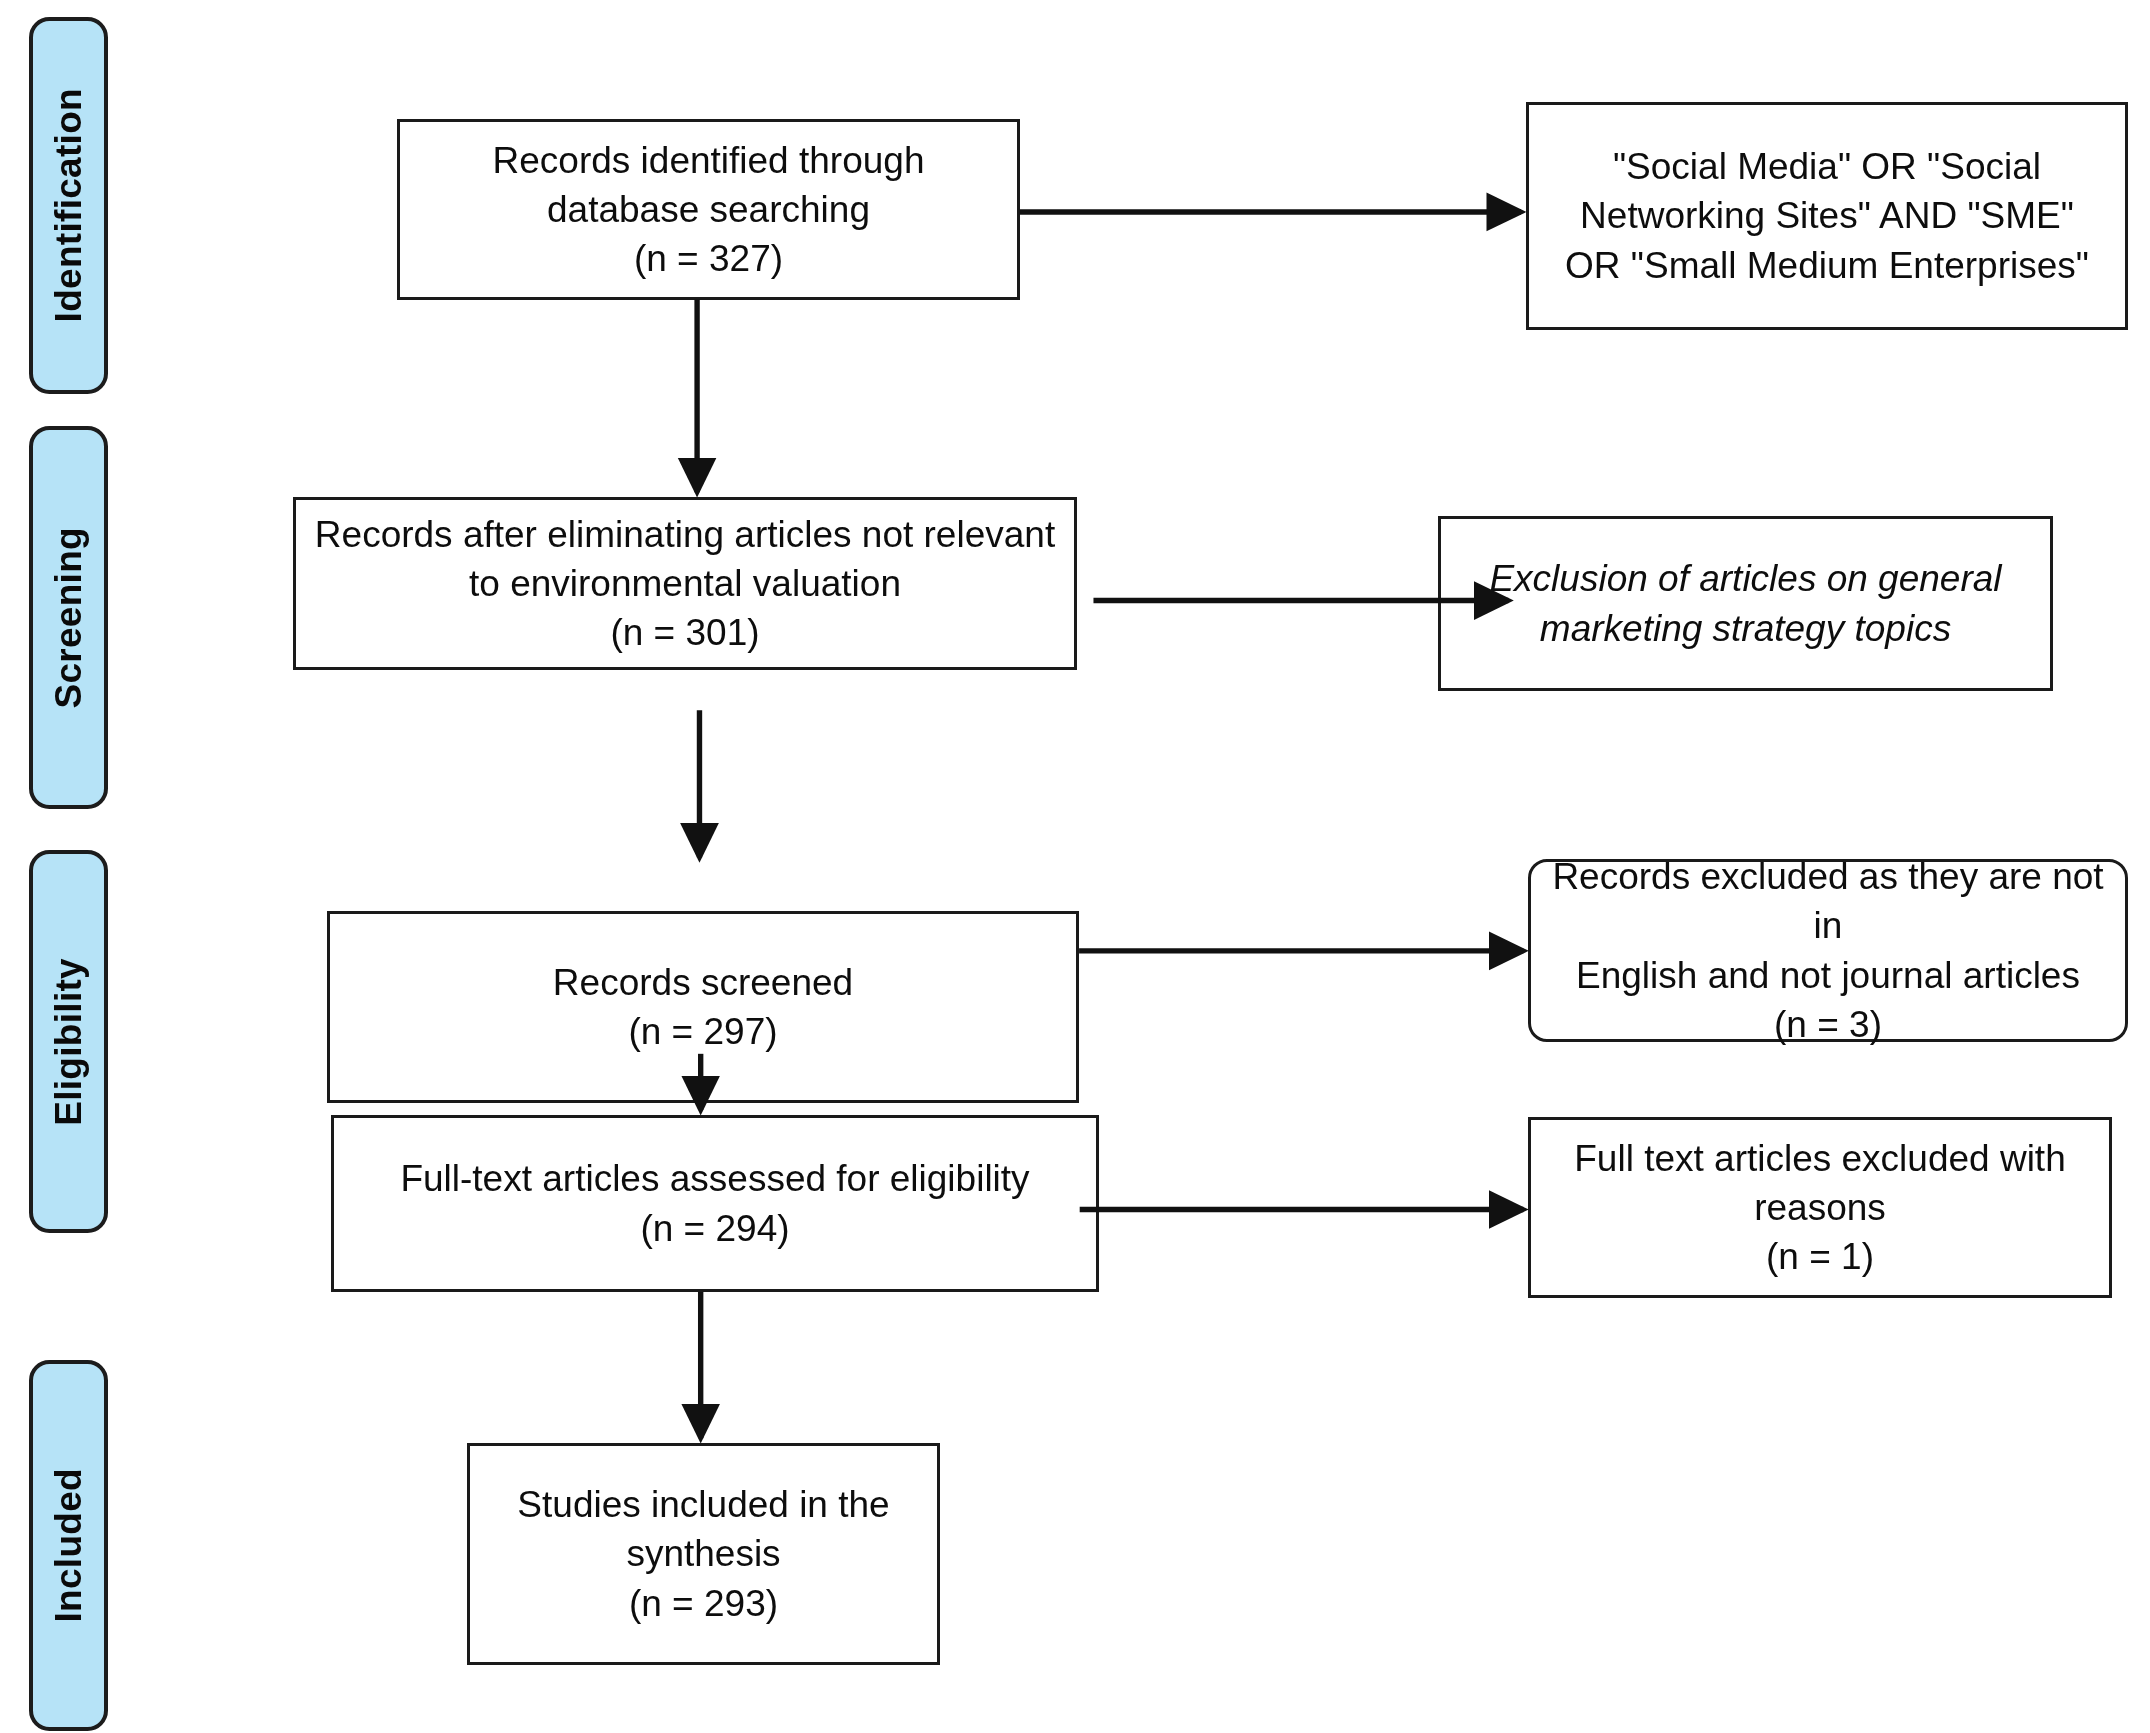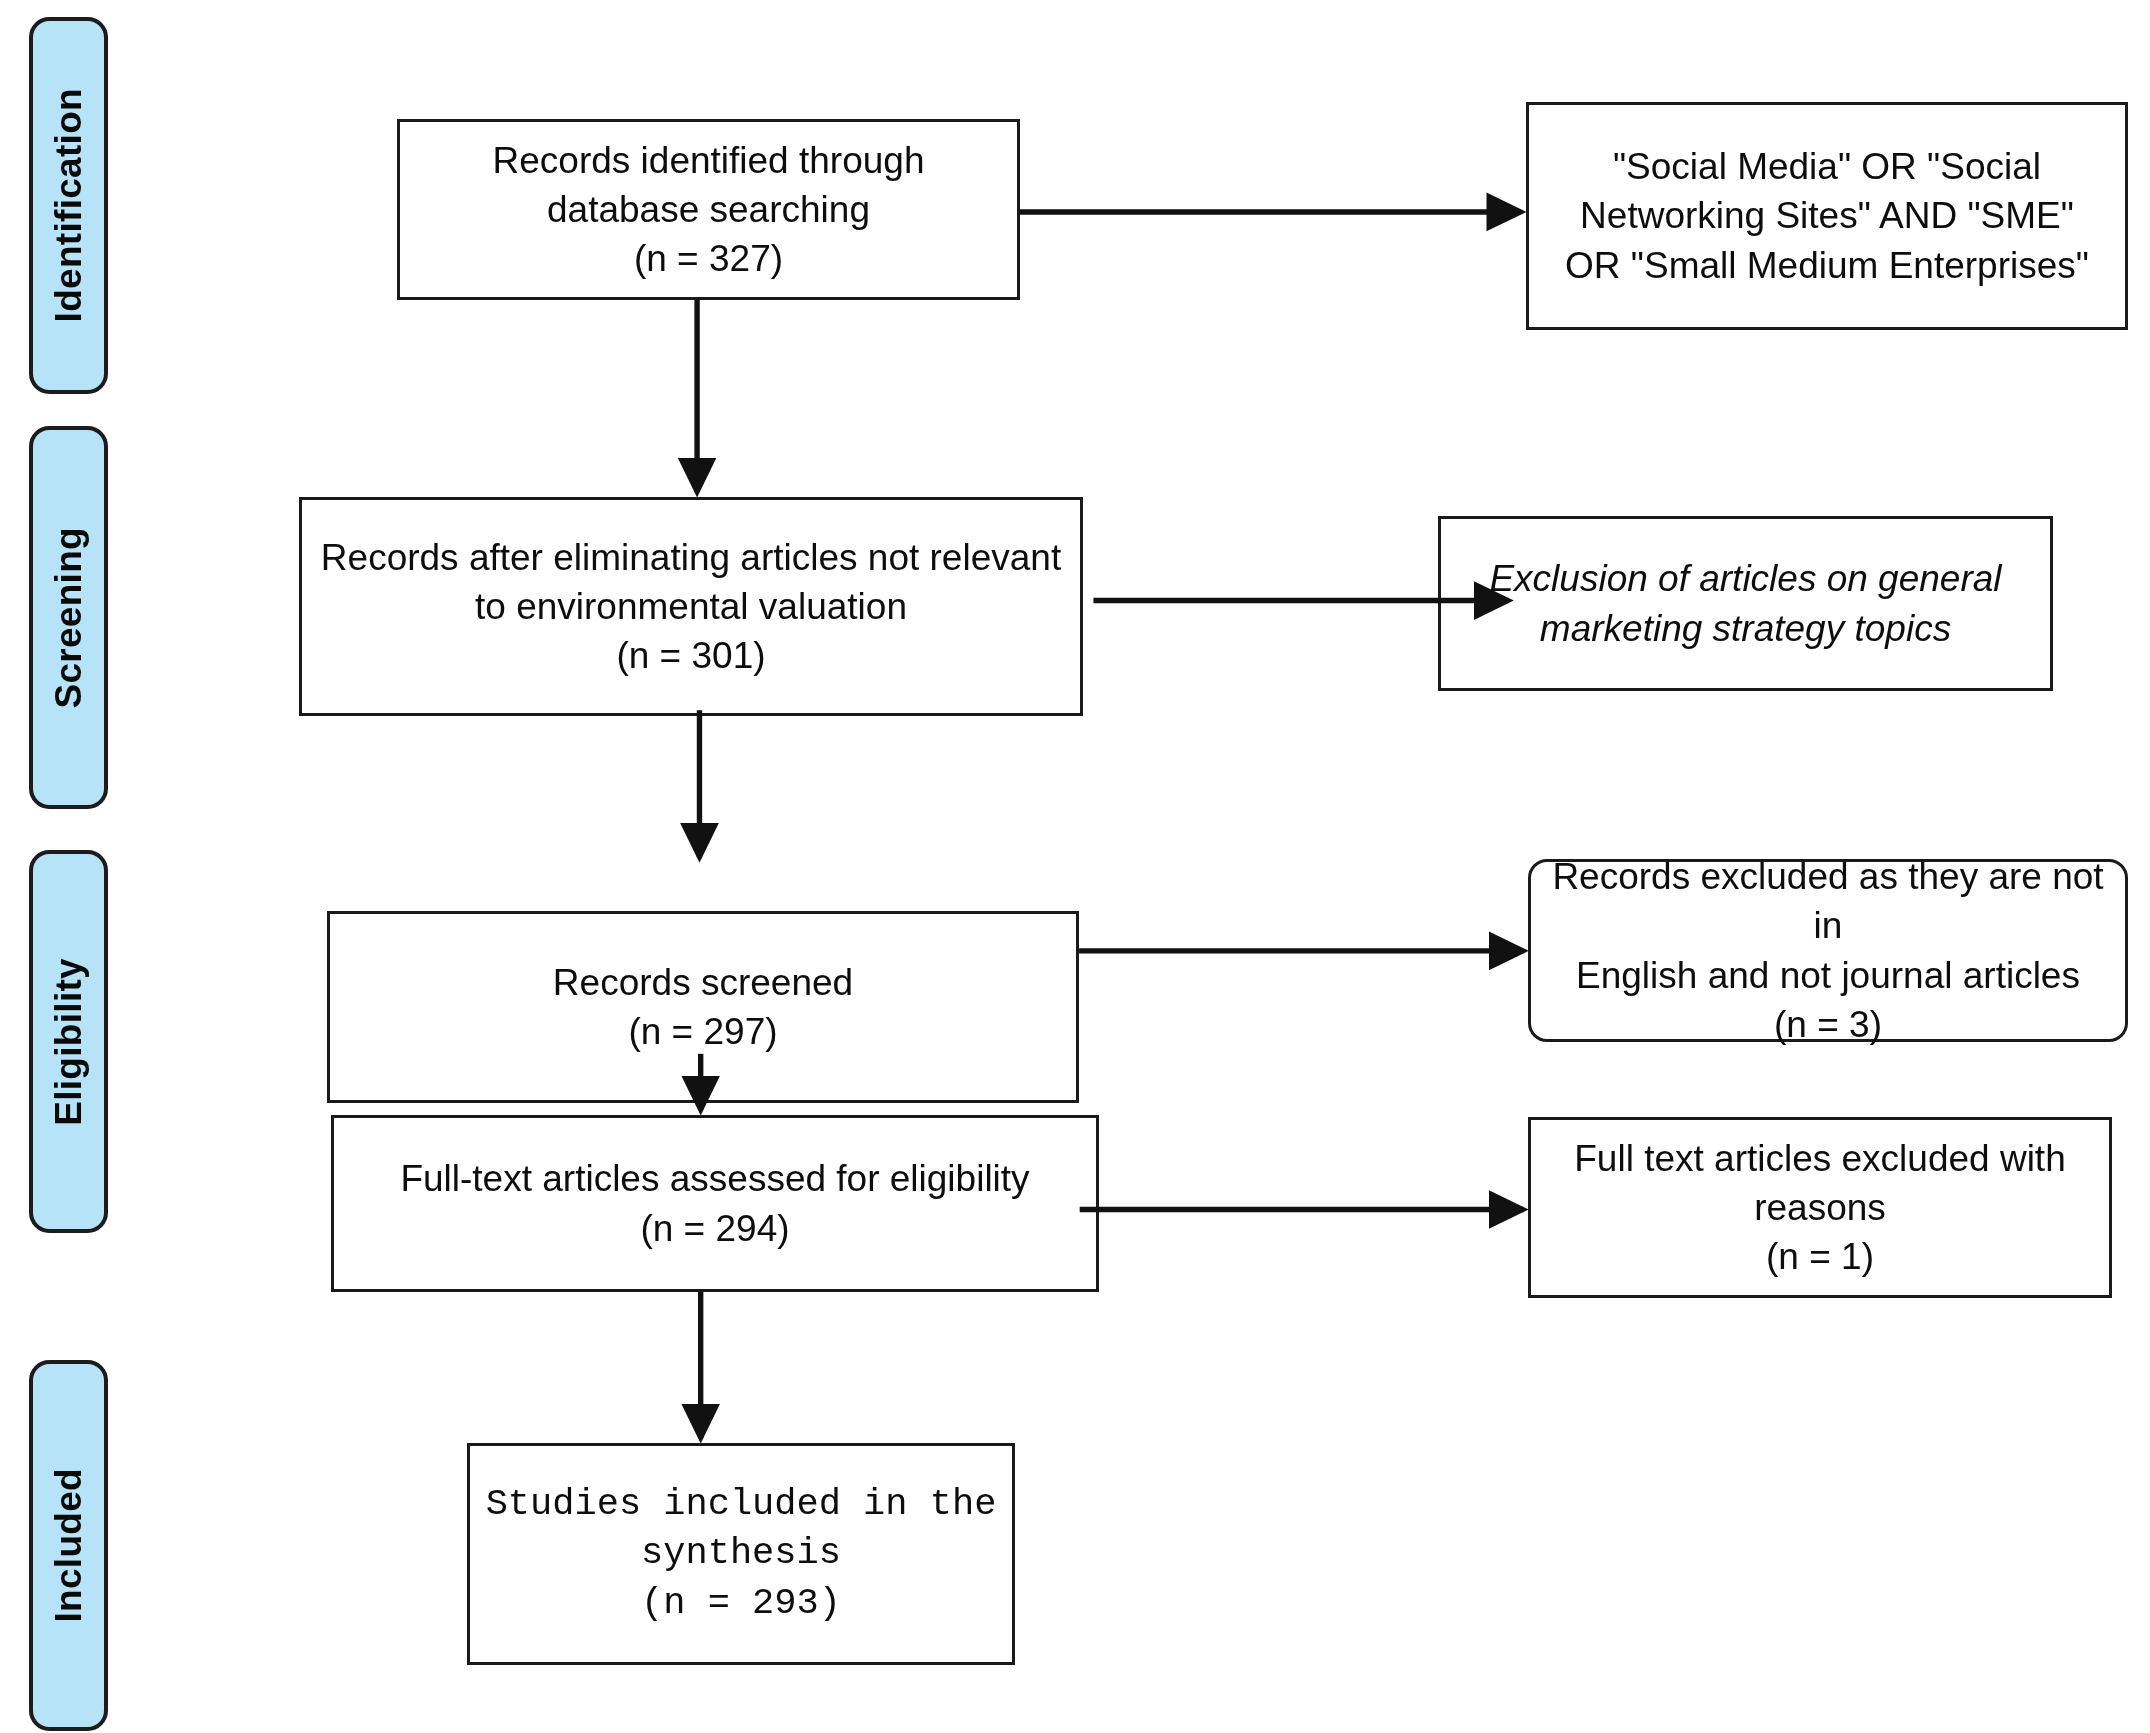--- a/index.html
+++ b/index.html
@@ -83,37 +83,37 @@
   <div class="stage-label" style="left:29px; top:1360px; width:79px; height:371px;">
     <span class="stage-text">Included</span>
   </div>
 
   <div class="flow-box" style="left:397px; top:119px; width:623px; height:181px;">
     <span class="box-text">Records identified through
 database searching
 (n = 327)</span>
   </div>
 
-  <div class="flow-box" style="left:299px; top:497px; width:784px; height:219px;">
+  <div class="flow-box" style="left:293px; top:497px; width:784px; height:173px;">
     <span class="box-text">Records after eliminating articles not relevant
 to environmental valuation
 (n = 301)</span>
   </div>
 
   <div class="flow-box" style="left:327px; top:911px; width:752px; height:192px;">
     <span class="box-text">Records screened
 (n = 297)</span>
   </div>
 
   <div class="flow-box" style="left:331px; top:1115px; width:768px; height:177px;">
     <span class="box-text">Full-text articles assessed for eligibility
 (n =  294)</span>
   </div>
 
-  <div class="flow-box" style="left:467px; top:1443px; width:548px; height:222px;font-family:Liberation Mono, monospace;">
+  <div class="flow-box" style="left:467px; top:1443px; width:473px; height:222px;">
     <span class="box-text">Studies included in the
 synthesis
 (n = 293)</span>
   </div>
 
   <div class="flow-box" style="left:1526px; top:102px; width:602px; height:228px;">
     <span class="box-text">"Social Media" OR "Social
 Networking Sites" AND "SME"
 OR "Small Medium Enterprises"</span>
   </div>

